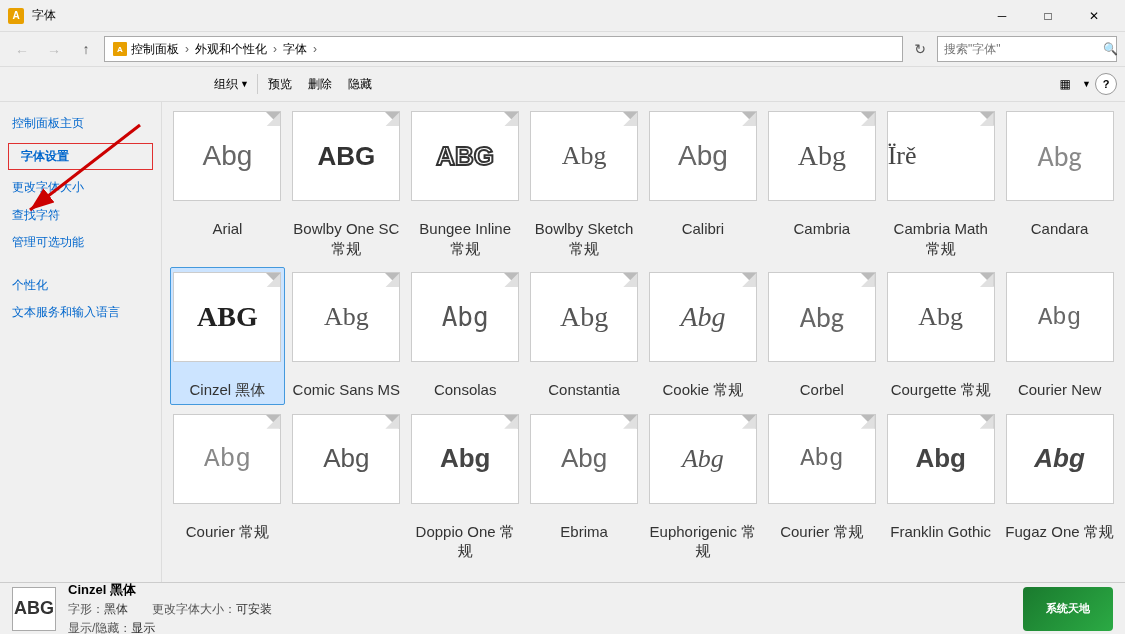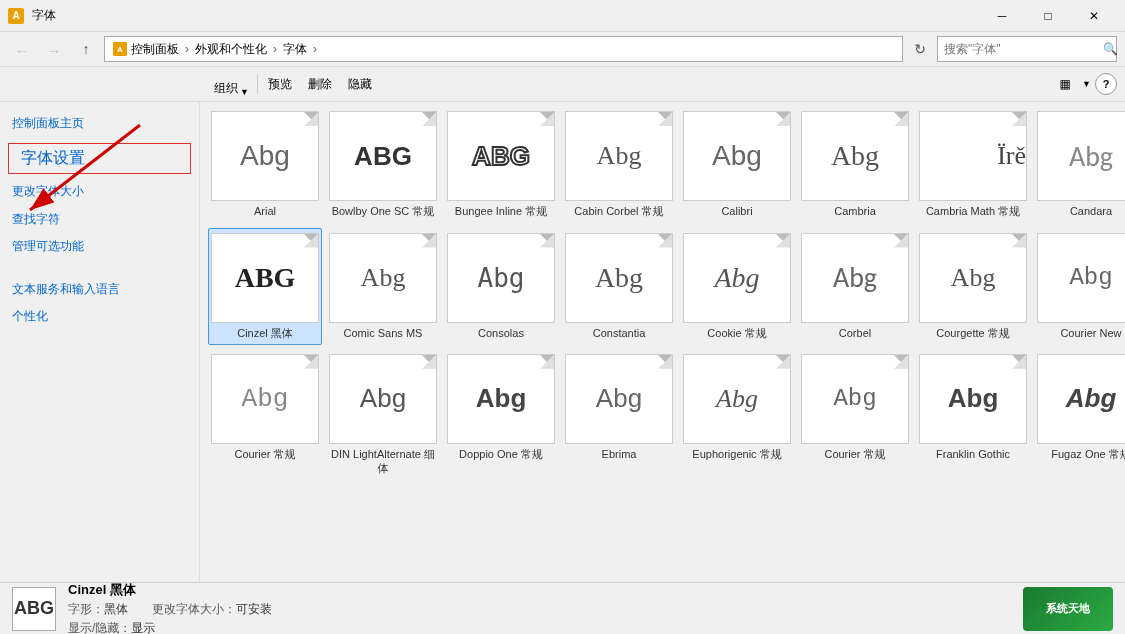--- a/index.html
+++ b/index.html
@@ -33,34 +33,34 @@
     .breadcrumb-item { color: #000; }
     .breadcrumb-sep { color: #666; margin: 0 2px; }
     .refresh-btn { width: 26px; height: 26px; border: none; background: transparent; cursor: pointer; font-size: 14px; color: #555; display: flex; align-items: center; justify-content: center; }
     .search-box { width: 180px; height: 26px; border: 1px solid #aaa; background: white; display: flex; align-items: center; padding: 0 6px; gap: 4px; }
     .search-box input { border: none; outline: none; font-size: 12px; flex: 1; background: transparent; }
     .search-icon-btn { color: #555; font-size: 12px; cursor: pointer; }
 
     
     .main-layout { display: flex; height: calc(634px - 32px - 38px - 38px); }
     .toolbar-btn { height: 26px; padding: 0 8px; border: none; background: transparent; cursor: pointer; font-size: 12px; border-radius: 2px; display: flex; align-items: center; gap: 3px; }
-    .toolbar-dropdown { display: flex; align-items: flex-end; height: 26px; padding: 0 6px; border: none; background: transparent; cursor: pointer; font-size: 12px; border-radius: 2px; }
+    .toolbar-dropdown { display: flex; align-items: center; height: 26px; padding: 0 6px; border: none; background: transparent; cursor: pointer; font-size: 12px; border-radius: 2px; }
     .toolbar-sep { width: 1px; height: 20px; background: #ccc; margin: 0 2px; }
     .toolbar-right { margin-left: auto; display: flex; align-items: center; gap: 4px; }
     .view-btn { width: 26px; height: 26px; border: none; background: transparent; cursor: pointer; font-size: 12px; display: flex; align-items: center; justify-content: center; }
     .help-btn { width: 22px; height: 22px; border-radius: 50%; border: 1px solid #999; background: white; cursor: pointer; font-size: 11px; font-weight: bold; display: flex; align-items: center; justify-content: center; }
 
     
-    .sidebar { width: 200px; padding: 8px 0; background: #f0f0f0; border-right: 1px solid #ddd; overflow-y: auto; flex-shrink: 0; }
+    .sidebar { width: 162px; padding: 8px 0; background: #f0f0f0; border-right: 1px solid #ddd; overflow-y: auto; flex-shrink: 0; }
     .sidebar-link { display: block; padding: 4px 12px; font-size: 12px; color: #0066cc; text-decoration: none; cursor: pointer; line-height: 1.6; }
     .sidebar-heading { padding: 6px 12px 2px; font-size: 11px; color: #888; }
     .font-settings-link {
-      display: block; padding: 4px 12px; font-size: 16px; color: #0066cc;
+      display: block; padding: 4px 12px; font-size: 12px; color: #0066cc;
       text-decoration: none; cursor: pointer; border: 1px solid #e03030;
-      margin: 2px 8px; background: transparent;
+      margin: 2px 8px; background: transparent; font-weight: bold;
     }
 
     
     .content { flex: 1; overflow: hidden; display: flex; flex-direction: column; }
     .content-header { padding: 10px 14px 6px; }
     .content-title { font-size: 16px; color: #003399; font-weight: normal; }
 
     
     .scroll-container { flex: 1; overflow-y: scroll; padding: 4px 8px; position: relative; }
 
@@ -69,21 +69,21 @@
     .font-item {
       display: flex; flex-direction: column; align-items: center;
       cursor: pointer; padding: 4px 2px 4px;
       border: 1px solid transparent; border-radius: 2px;
     }
     .font-item.selected { background: #cce4ff; border-color: #4499dd; }
     .font-page-icon {
       width: 108px; height: 90px; position: relative;
       background: white; border: 1px solid #ccc;
     }
-    .font-name { font-size: 11px; text-align: center; color: #333; margin-top: 3px; line-height: 1.3; }
+    .font-name { font-size: 15px; text-align: center; color: #333; margin-top: 18px; line-height: 1.3; }
 
     
     .status-bar {
       height: 52px; background: #f0f0f0; border-top: 1px solid #ccc;
       display: flex; align-items: center; padding: 0 12px; gap: 12px;
     }
     .status-preview-box {
       width: 44px; height: 44px; background: white; border: 1px solid #aaa;
       display: flex; align-items: center; justify-content: center;
       font-size: 22px; font-weight: bold; color: #333;
@@ -168,22 +168,22 @@
       <div class="sidebar">
         <a class="sidebar-link">控制面板主页</a>
         <div style="height:4px;"></div>
         <a class="font-settings-link">字体设置</a>
         <div style="height:2px;"></div>
         <a class="sidebar-link">更改字体大小</a>
         <a class="sidebar-link">查找字符</a>
         <a class="sidebar-link">管理可选功能</a>
 
         <div style="height:16px;"></div>
+        <a class="sidebar-link">个性化</a>
         <a class="sidebar-link">文本服务和输入语言</a>
-        <a class="sidebar-link">个性化</a>
 
         <svg style="position:absolute; left:0; top:105px; width:210px; height:130px; pointer-events:none; z-index:10;">
           <defs>
             <marker id="arrowhead" markerWidth="8" markerHeight="6" refX="8" refY="3" orient="auto">
               <polygon points="0 0, 8 3, 0 6" fill="#cc0000"></polygon>
             </marker>
           </defs>
           <line x1="140" y1="20" x2="30" y2="105" stroke="#cc0000" stroke-width="3" marker-end="url(#arrowhead)"></line>
         </svg>
       </div>
@@ -223,21 +223,21 @@
                 <div class="font-name">Bungee Inline 常规</div>
               </div>
               <div class="font-item">
                 <div class="font-page-icon" style="position: relative;">
                   <div style="position: absolute; top: 0px; right: 0px; width: 0px; height: 0px; border-style: solid; border-width: 0px 14px 14px 0px; border-color: transparent rgb(187, 187, 187) transparent transparent;"></div>
                   <div style="position: absolute; top: 0px; right: 0px; width: 14px; height: 14px; background: rgb(224, 224, 224); clip-path: polygon(100% 0px, 100% 100%, 0px 100%);"></div>
                   <div style="position: absolute; inset: 0px; display: flex; align-items: center; justify-content: center;">
                     <span style="font-family: Georgia, serif; font-weight: normal; font-size: 26px; color: rgb(85, 85, 85);">Abg</span>
                   </div>
                 </div>
-                <div class="font-name">Cabin Corbel 常规</div>
+                <div class="font-name">Bowlby Sketch 常规</div>
               </div>
               <div class="font-item">
                 <div class="font-page-icon" style="position: relative;">
                   <div style="position: absolute; top: 0px; right: 0px; width: 0px; height: 0px; border-style: solid; border-width: 0px 14px 14px 0px; border-color: transparent rgb(187, 187, 187) transparent transparent;"></div>
                   <div style="position: absolute; top: 0px; right: 0px; width: 14px; height: 14px; background: rgb(224, 224, 224); clip-path: polygon(100% 0px, 100% 100%, 0px 100%);"></div>
                   <div style="position: absolute; inset: 0px; display: flex; align-items: center; justify-content: center;">
                     <span style="font-family: Arial, sans-serif; font-weight: normal; font-style: normal; font-size: 28px; color: rgb(102, 102, 102);">Abg</span>
                   </div>
                 </div>
                 <div class="font-name">Calibri</div>
@@ -249,21 +249,21 @@
                   <div style="position: absolute; inset: 0px; display: flex; align-items: center; justify-content: center;">
                     <span style="font-family: Georgia, serif; font-weight: normal; font-size: 28px; color: rgb(85, 85, 85);">Abg</span>
                   </div>
                 </div>
                 <div class="font-name">Cambria</div>
               </div>
               <div class="font-item">
                 <div class="font-page-icon" style="position: relative;">
                   <div style="position: absolute; top: 0px; right: 0px; width: 0px; height: 0px; border-style: solid; border-width: 0px 14px 14px 0px; border-color: transparent rgb(187, 187, 187) transparent transparent;"></div>
                   <div style="position: absolute; top: 0px; right: 0px; width: 14px; height: 14px; background: rgb(224, 224, 224); clip-path: polygon(100% 0px, 100% 100%, 0px 100%);"></div>
-                  <div style="position: absolute; inset: 0px; display: flex; align-items: center; justify-content: flex-end;">
+                  <div style="position: absolute; inset: 0px; display: flex; align-items: center; justify-content: flex-start;">
                     <span style="font-family: Georgia, serif; font-weight: normal; font-size: 26px; color: rgb(68, 68, 68);">Ïrě</span>
                   </div>
                 </div>
                 <div class="font-name">Cambria Math 常规</div>
               </div>
               <div class="font-item">
                 <div class="font-page-icon" style="position: relative;">
                   <div style="position: absolute; inset: 0px; display: flex; align-items: center; justify-content: center;">
                     <span style="font-family: Calibri, sans-serif; font-weight: 300; font-size: 28px; color: rgb(136, 136, 136);">Abg</span>
                   </div>
@@ -359,21 +359,20 @@
                 <div class="font-name">Courier 常规</div>
               </div>
               <div class="font-item">
                 <div class="font-page-icon" style="position: relative;">
                   <div style="position: absolute; top: 0px; right: 0px; width: 0px; height: 0px; border-style: solid; border-width: 0px 14px 14px 0px; border-color: transparent rgb(187, 187, 187) transparent transparent;"></div>
                   <div style="position: absolute; top: 0px; right: 0px; width: 14px; height: 14px; background: rgb(224, 224, 224); clip-path: polygon(100% 0px, 100% 100%, 0px 100%);"></div>
                   <div style="position: absolute; inset: 0px; display: flex; align-items: center; justify-content: center;">
                     <span style="font-family: &quot;Arial Narrow&quot;, sans-serif; font-weight: 300; font-size: 26px; color: rgb(85, 85, 85);">Abg</span>
                   </div>
                 </div>
-                <div class="font-name">DIN LightAlternate 细体</div>
               </div>
               <div class="font-item">
                 <div class="font-page-icon" style="position: relative;">
                   <div style="position: absolute; top: 0px; right: 0px; width: 0px; height: 0px; border-style: solid; border-width: 0px 14px 14px 0px; border-color: transparent rgb(187, 187, 187) transparent transparent;"></div>
                   <div style="position: absolute; top: 0px; right: 0px; width: 14px; height: 14px; background: rgb(224, 224, 224); clip-path: polygon(100% 0px, 100% 100%, 0px 100%);"></div>
                   <div style="position: absolute; inset: 0px; display: flex; align-items: center; justify-content: center;">
                     <span style="font-family: Arial, sans-serif; font-weight: bold; font-size: 26px; color: rgb(68, 68, 68);">Abg</span>
                   </div>
                 </div>
                 <div class="font-name">Doppio One 常规</div>

